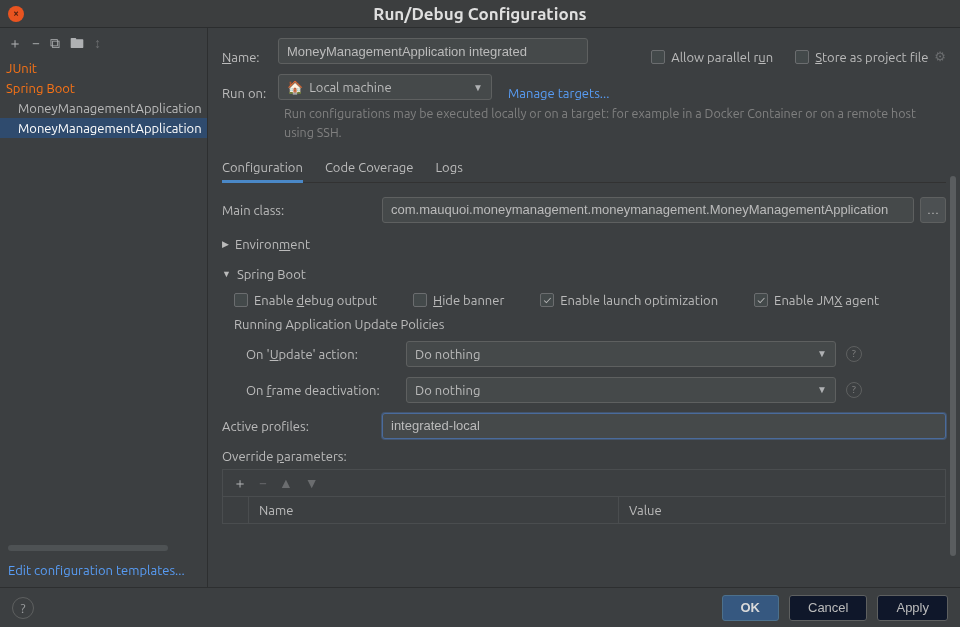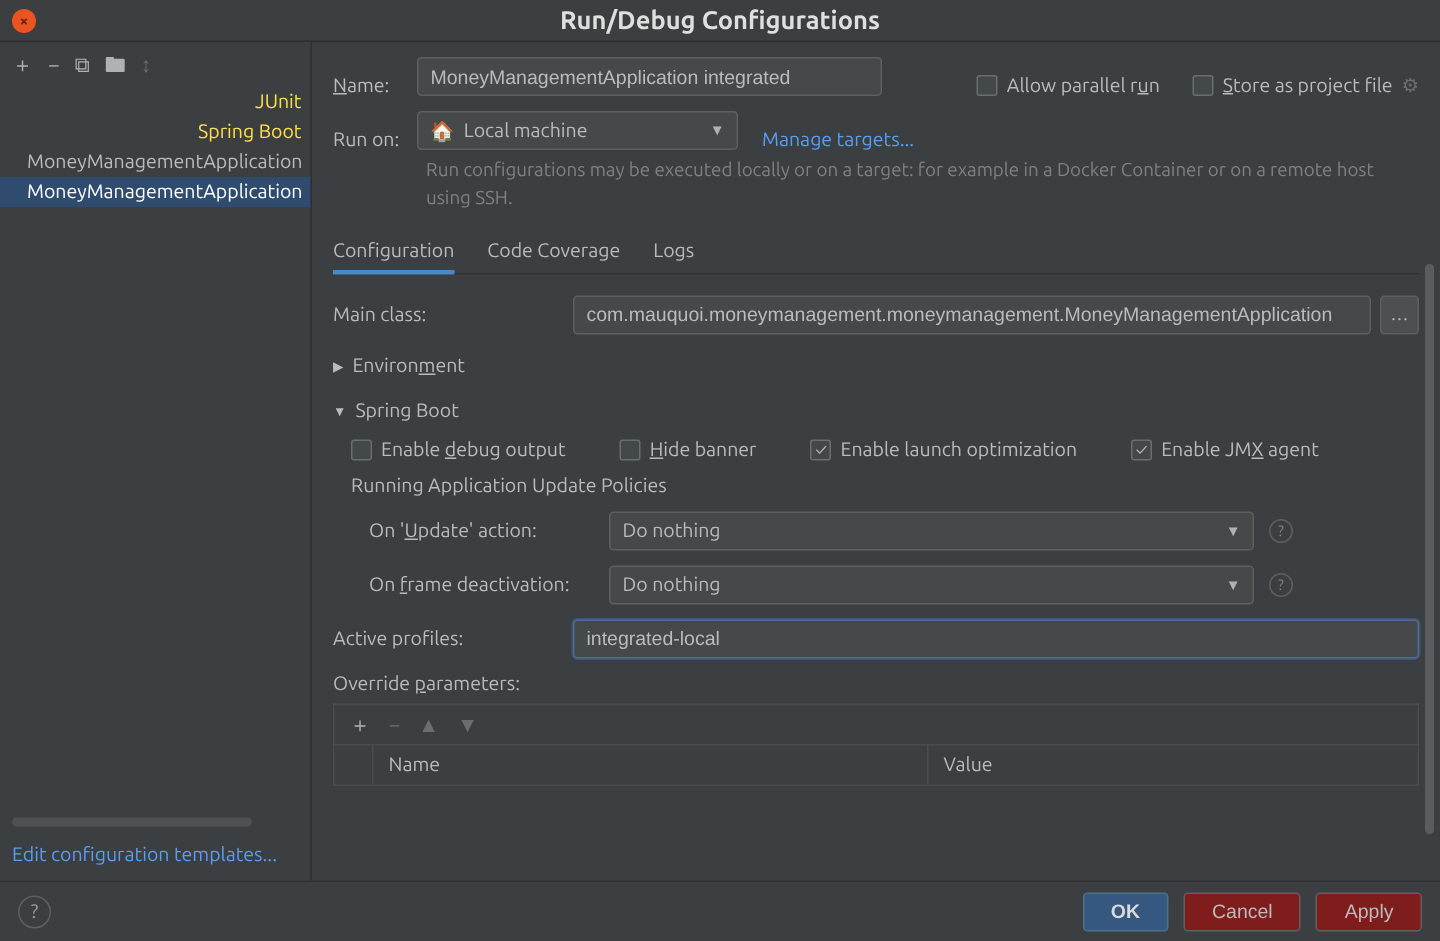--- a/index.html
+++ b/index.html
@@ -6,21 +6,21 @@
 body { font-family: "Ubuntu", "Segoe UI", sans-serif; font-size: 13px; background: #3c3f41; color: #bbbbbb; width: 960px; height: 627px; overflow: hidden; }
 .titlebar { height: 28px; background: #3c3e3f; display: flex; align-items: center; position: relative; border-bottom: 1px solid #2b2d2e; }
 .window-close { width: 16px; height: 16px; border-radius: 50%; background: #e95420; margin-left: 8px; display: flex; align-items: center; justify-content: center; color: #5a2410; font-size: 10px; font-weight: bold; }
 .titlebar-title { position: absolute; left: 50%; transform: translateX(-50%); color: #dfdfdf; font-weight: bold; font-size: 17px; }
 .main { display: flex; height: calc(627px - 28px - 40px); }
 .sidebar { width: 208px; background: #3c3f41; border-right: 1px solid #2d2f30; display: flex; flex-direction: column; }
 .sidebar-toolbar { display: flex; align-items: center; gap: 10px; padding: 6px 8px; height: 30px; }
 .tb-icon { color: #afb1b3; font-size: 14px; line-height: 1; }
 .tb-icon.dim { color: #6b6d6f; }
 .tree { flex: 1; overflow: hidden; }
-.tree-cat { padding: 3px 6px; color: #fde047; text-align: right; }
+.tree-cat { padding: 3px 6px; color: #f97316; }
 .tree-item { padding: 3px 6px 3px 14px; color: #bbbbbb; white-space: nowrap; overflow: hidden; display: flex; align-items: center; gap: 4px; }
 .tree-item.selected { background: #2f4b6e; color: #ffffff; }
 .tree-icon { width: 14px; height: 14px; display: inline-block; }
 .scroll-fake { height: 6px; background: #4e5254; margin: 2px 8px; border-radius: 3px; width: 160px; }
 .edit-templates { padding: 10px 8px; color: #589df6; text-decoration: none; cursor: pointer; }
 .content { flex: 1; padding: 10px 14px 0 14px; overflow: hidden; position: relative; }
 .right-scrollbar { position: absolute; right: 4px; top: 148px; width: 6px; height: 380px; background: #5a5d5f; border-radius: 3px; }
 .row { display: flex; align-items: flex-end; margin-bottom: 10px; }
 .label { color: #bbbbbb; }
 .underline-mnemonic { text-decoration: underline; }
@@ -55,21 +55,21 @@
 .th { padding: 6px 10px; color: #bbbbbb; }
 .th.name { width: 370px; border-right: 1px solid #4a4d4f; }
 .th.check { width: 26px; border-right: 1px solid #4a4d4f; }
 .table-empty { border: 1px solid #4a4d4f; border-top: none; text-align: center; padding: 8px 0 6px 0; }
 .table-empty .noparams { color: #808080; }
 .table-empty .addparam { color: #589df6; margin-top: 2px; }
 .table-empty .hint { color: #808080; }
 .footer { height: 40px; border-top: 1px solid #2d2f30; display: flex; align-items: center; padding: 0 12px; gap: 10px; }
 .footer .help { width: 22px; height: 22px; border: 1px solid #5e6060; border-radius: 50%; display: inline-flex; align-items: center; justify-content: center; color: #9a9c9e; font-size: 13px; }
 .footer-spacer { flex: 1; }
-.btn { height: 26px; padding: 0 18px; background: #7f1d1d; border: 1px solid #5e6060; color: #bbbbbb; border-radius: 3px; font-size: 13px; cursor: pointer; }
+.btn { height: 26px; padding: 0 18px; background: #0f172a; border: 1px solid #5e6060; color: #bbbbbb; border-radius: 3px; font-size: 13px; cursor: pointer; }
 .btn.primary { background: #365880; border-color: #4c708c; color: #d9d9d9; font-weight: bold; }
 </style>
 </head>
 <body>
 
 <div class="titlebar">
   <div class="window-close">×</div>
   <div class="titlebar-title">Run/Debug Configurations</div>
 </div>
 

